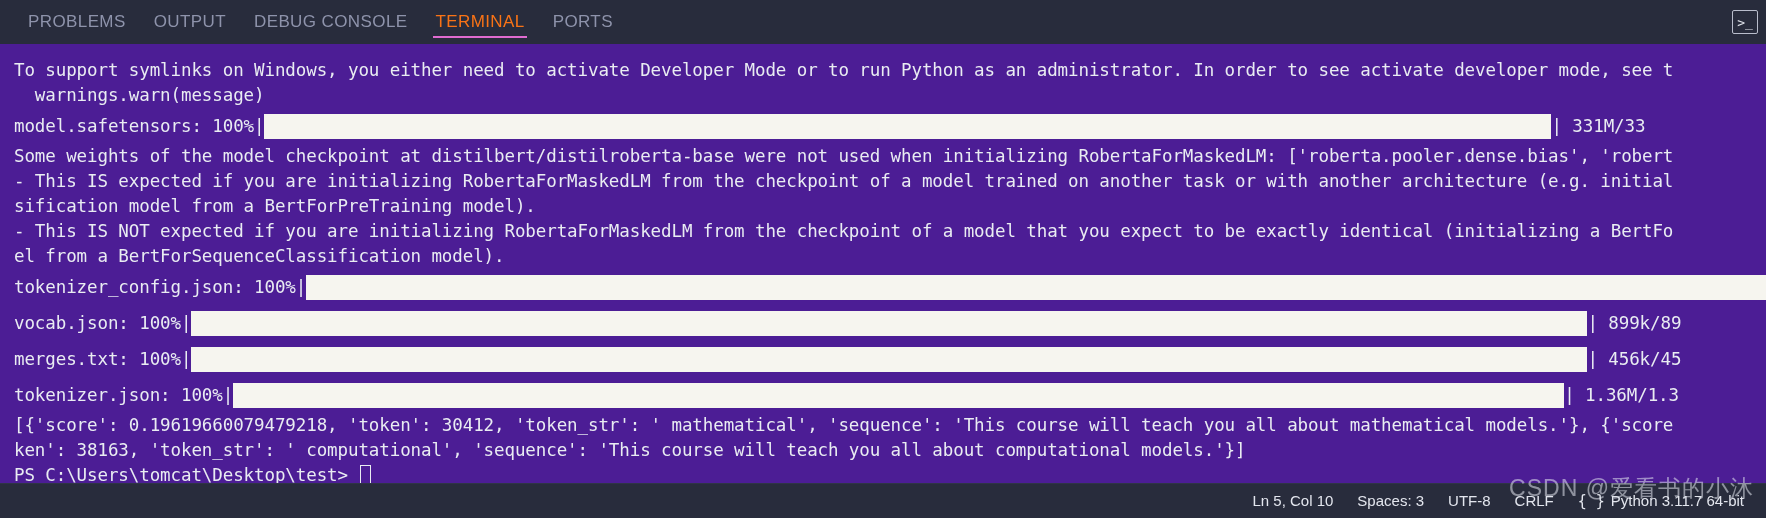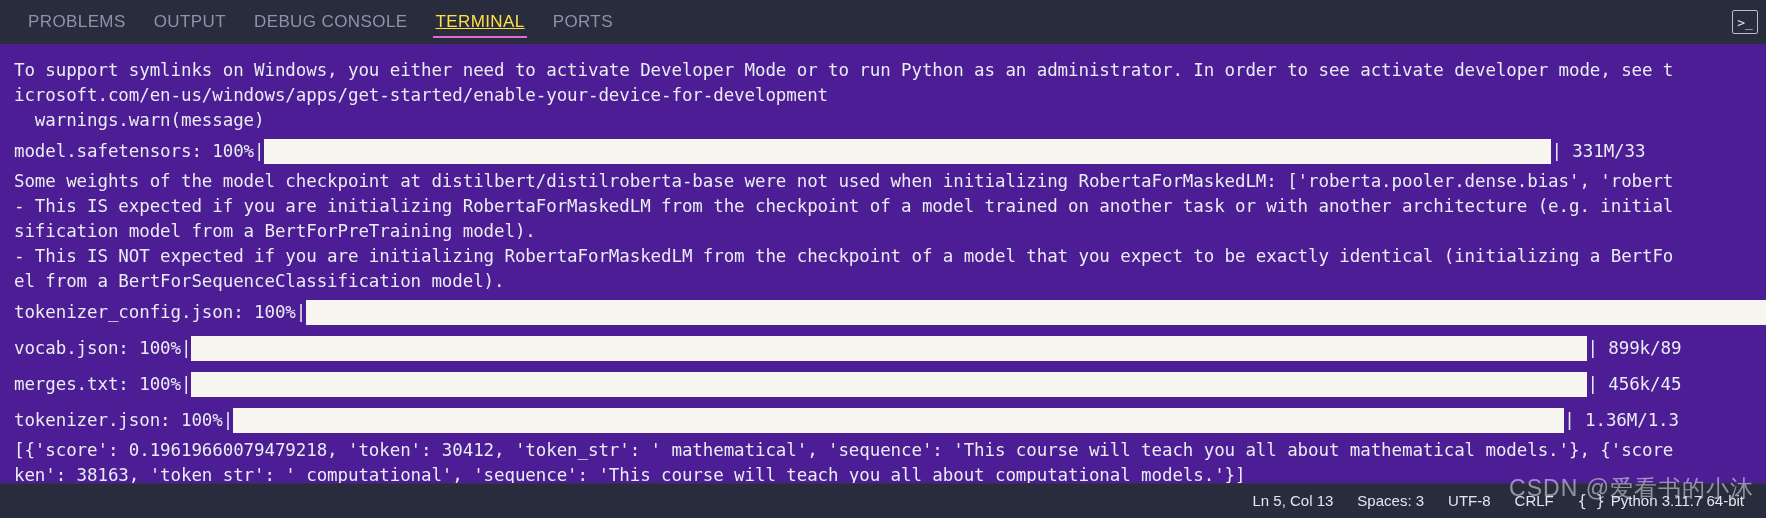--- a/index.html
+++ b/index.html
@@ -39,22 +39,21 @@
     letter-spacing: 0.4px;
     color: #8e93ab;
     padding: 0 14px;
     height: 44px;
     line-height: 44px;
     position: relative;
     cursor: pointer;
     white-space: nowrap;
   }
   .tab.active {
-    color: #fde047;
-    text-decoration: underline;
+    color: #f97316;
   }
   .tab.active::after {
     content: "";
     position: absolute;
     left: 12px;
     right: 12px;
     bottom: 6px;
     height: 2px;
     background: #e06bd0;
   }
@@ -191,39 +190,38 @@
     <div class="tab active">TERMINAL</div>
     <div class="tab">PORTS</div>
 
     <div class="panel-actions">
       <div class="term-icon">&gt;_</div>
     </div>
   </div>
 
   <div class="terminal" id="terminal-body">
       <div class="line"><span class="txt">To support symlinks on Windows, you either need to activate Developer Mode or to run Python as an administrator. In order to see activate developer mode, see t</span></div>
-      <div class="line"><span class="txt">icrosoft.com/en-us/windows/apps/get-started/enable-your-device-for-development</span></div>
       <div class="line"><span class="txt">  warnings.warn(message)</span></div>
       <div class="line pline"><span class="label">model.safetensors: 100%|</span><span class="bar" style="width: 1287px; background: rgb(246, 245, 239);"></span><span class="tail">| 331M/33</span></div>
       <div class="line"><span class="txt">Some weights of the model checkpoint at distilbert/distilroberta-base were not used when initializing RobertaForMaskedLM: ['roberta.pooler.dense.bias', 'robert</span></div>
       <div class="line"><span class="txt">- This IS expected if you are initializing RobertaForMaskedLM from the checkpoint of a model trained on another task or with another architecture (e.g. initial</span></div>
       <div class="line"><span class="txt">sification model from a BertForPreTraining model).</span></div>
       <div class="line"><span class="txt">- This IS NOT expected if you are initializing RobertaForMaskedLM from the checkpoint of a model that you expect to be exactly identical (initializing a BertFo</span></div>
       <div class="line"><span class="txt">el from a BertForSequenceClassification model).</span></div>
       <div class="line pline"><span class="label">tokenizer_config.json: 100%|</span><span class="bar" style="width: 1475px; background: rgb(246, 245, 239);"></span></div>
       <div class="line pline"><span class="label">vocab.json: 100%|</span><span class="bar" style="width: 1396px; background: rgb(246, 245, 239);"></span><span class="tail">| 899k/89</span></div>
       <div class="line pline"><span class="label">merges.txt: 100%|</span><span class="bar" style="width: 1396px; background: rgb(246, 245, 239);"></span><span class="tail">| 456k/45</span></div>
       <div class="line pline"><span class="label">tokenizer.json: 100%|</span><span class="bar" style="width: 1331px; background: rgb(246, 245, 239);"></span><span class="tail">| 1.36M/1.3</span></div>
       <div class="line"><span class="txt">[{'score': 0.19619660079479218, 'token': 30412, 'token_str': ' mathematical', 'sequence': 'This course will teach you all about mathematical models.'}, {'score</span></div>
       <div class="line"><span class="txt">ken': 38163, 'token_str': ' computational', 'sequence': 'This course will teach you all about computational models.'}]</span></div>
       <div class="line"><span class="txt">PS C:\Users\tomcat\Desktop\test&gt; </span><span class="cursor-block"></span></div>
     </div>
 
   <div class="status-bar">
-    <div class="status-item">Ln 5, Col 13</div>
+    <div class="status-item">Ln 5, Col 10</div>
     <div class="status-item">Spaces: 3</div>
     <div class="status-item">UTF-8</div>
     <div class="status-item">CRLF</div>
     <div class="status-item python">
       <span class="brace-icon">{ }</span>
       <span>Python  3.11.7 64-bit</span>
     </div>
   </div>
 
   <div class="watermark">CSDN @爱看书的小沐</div>

